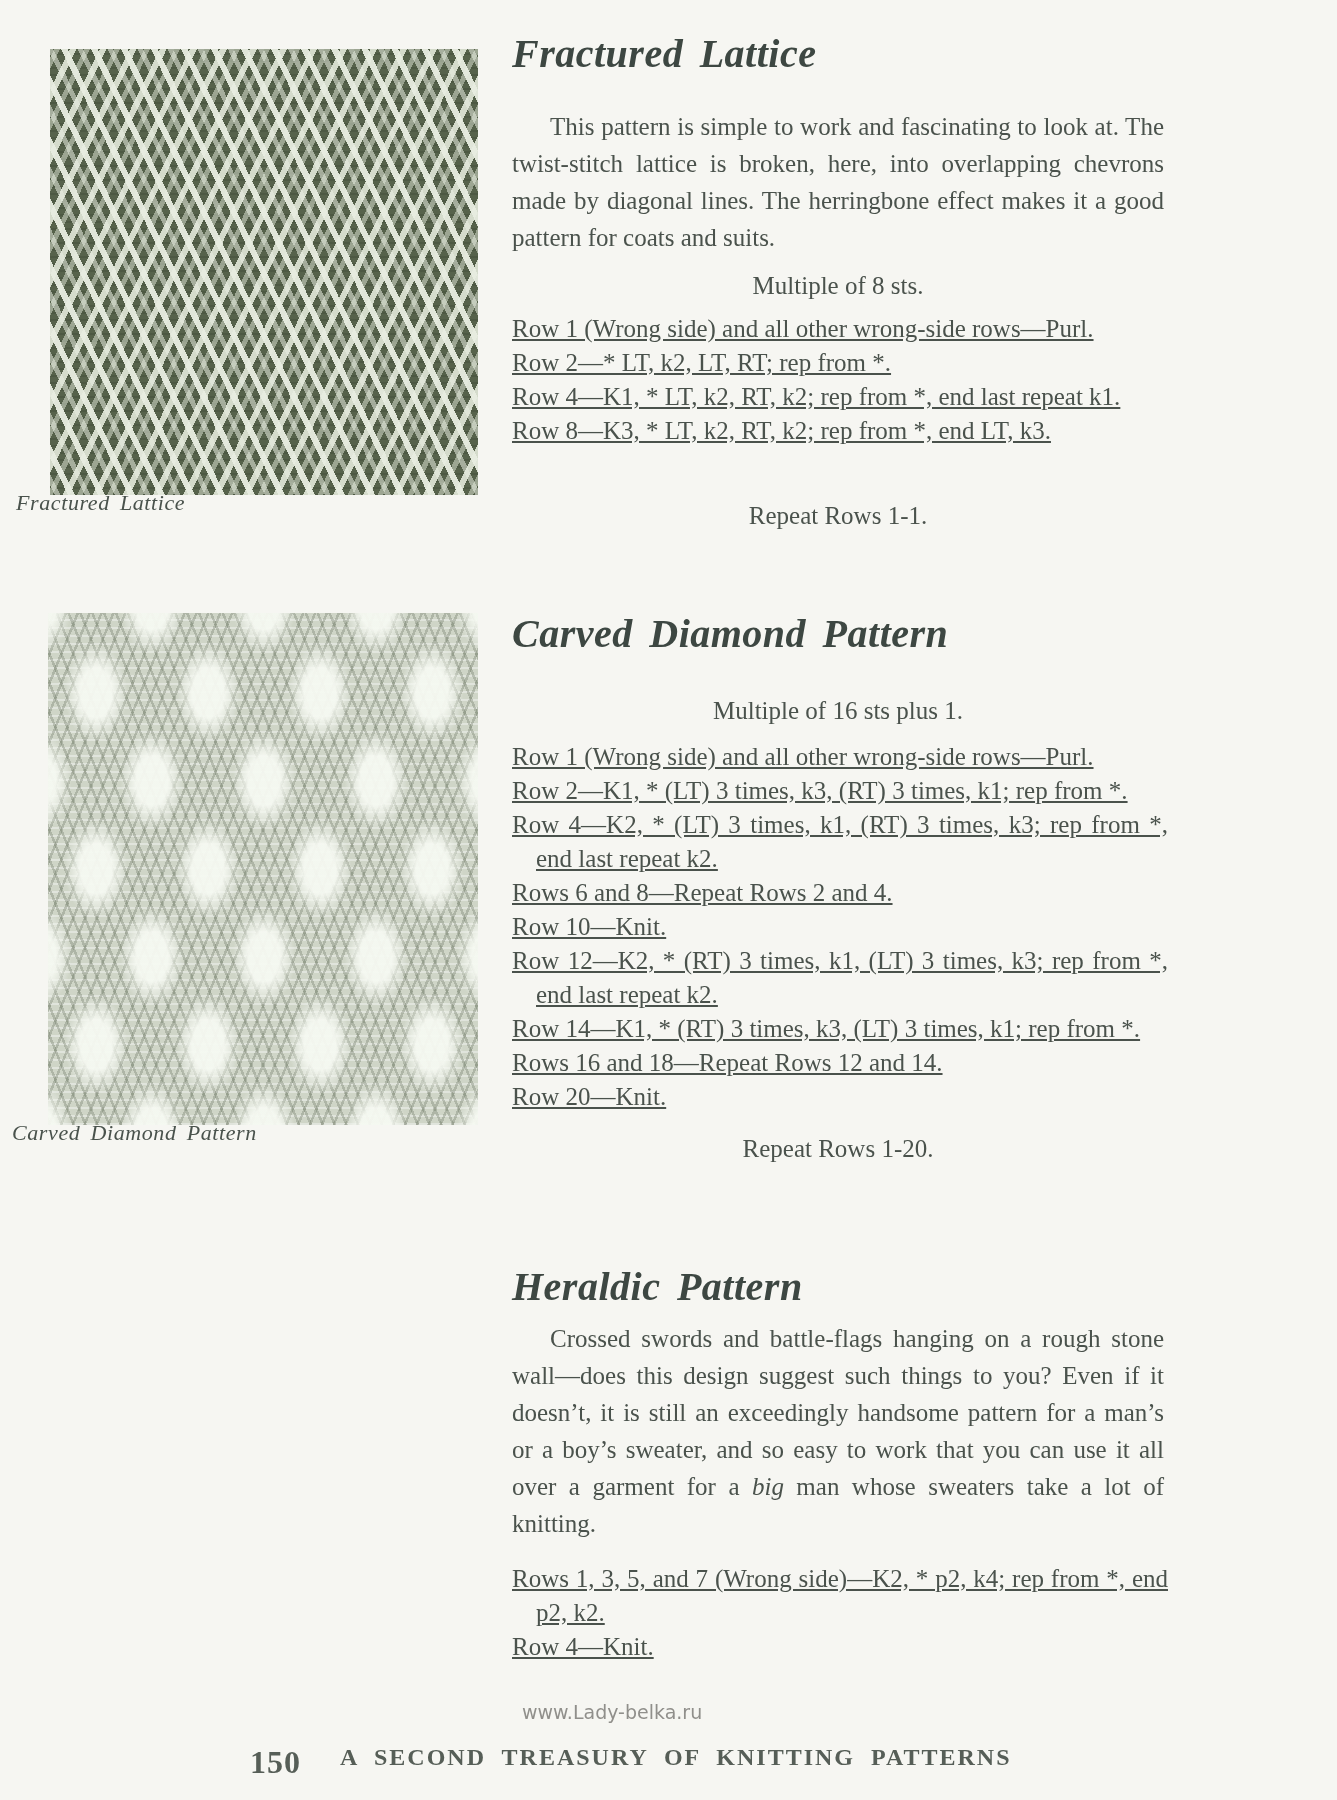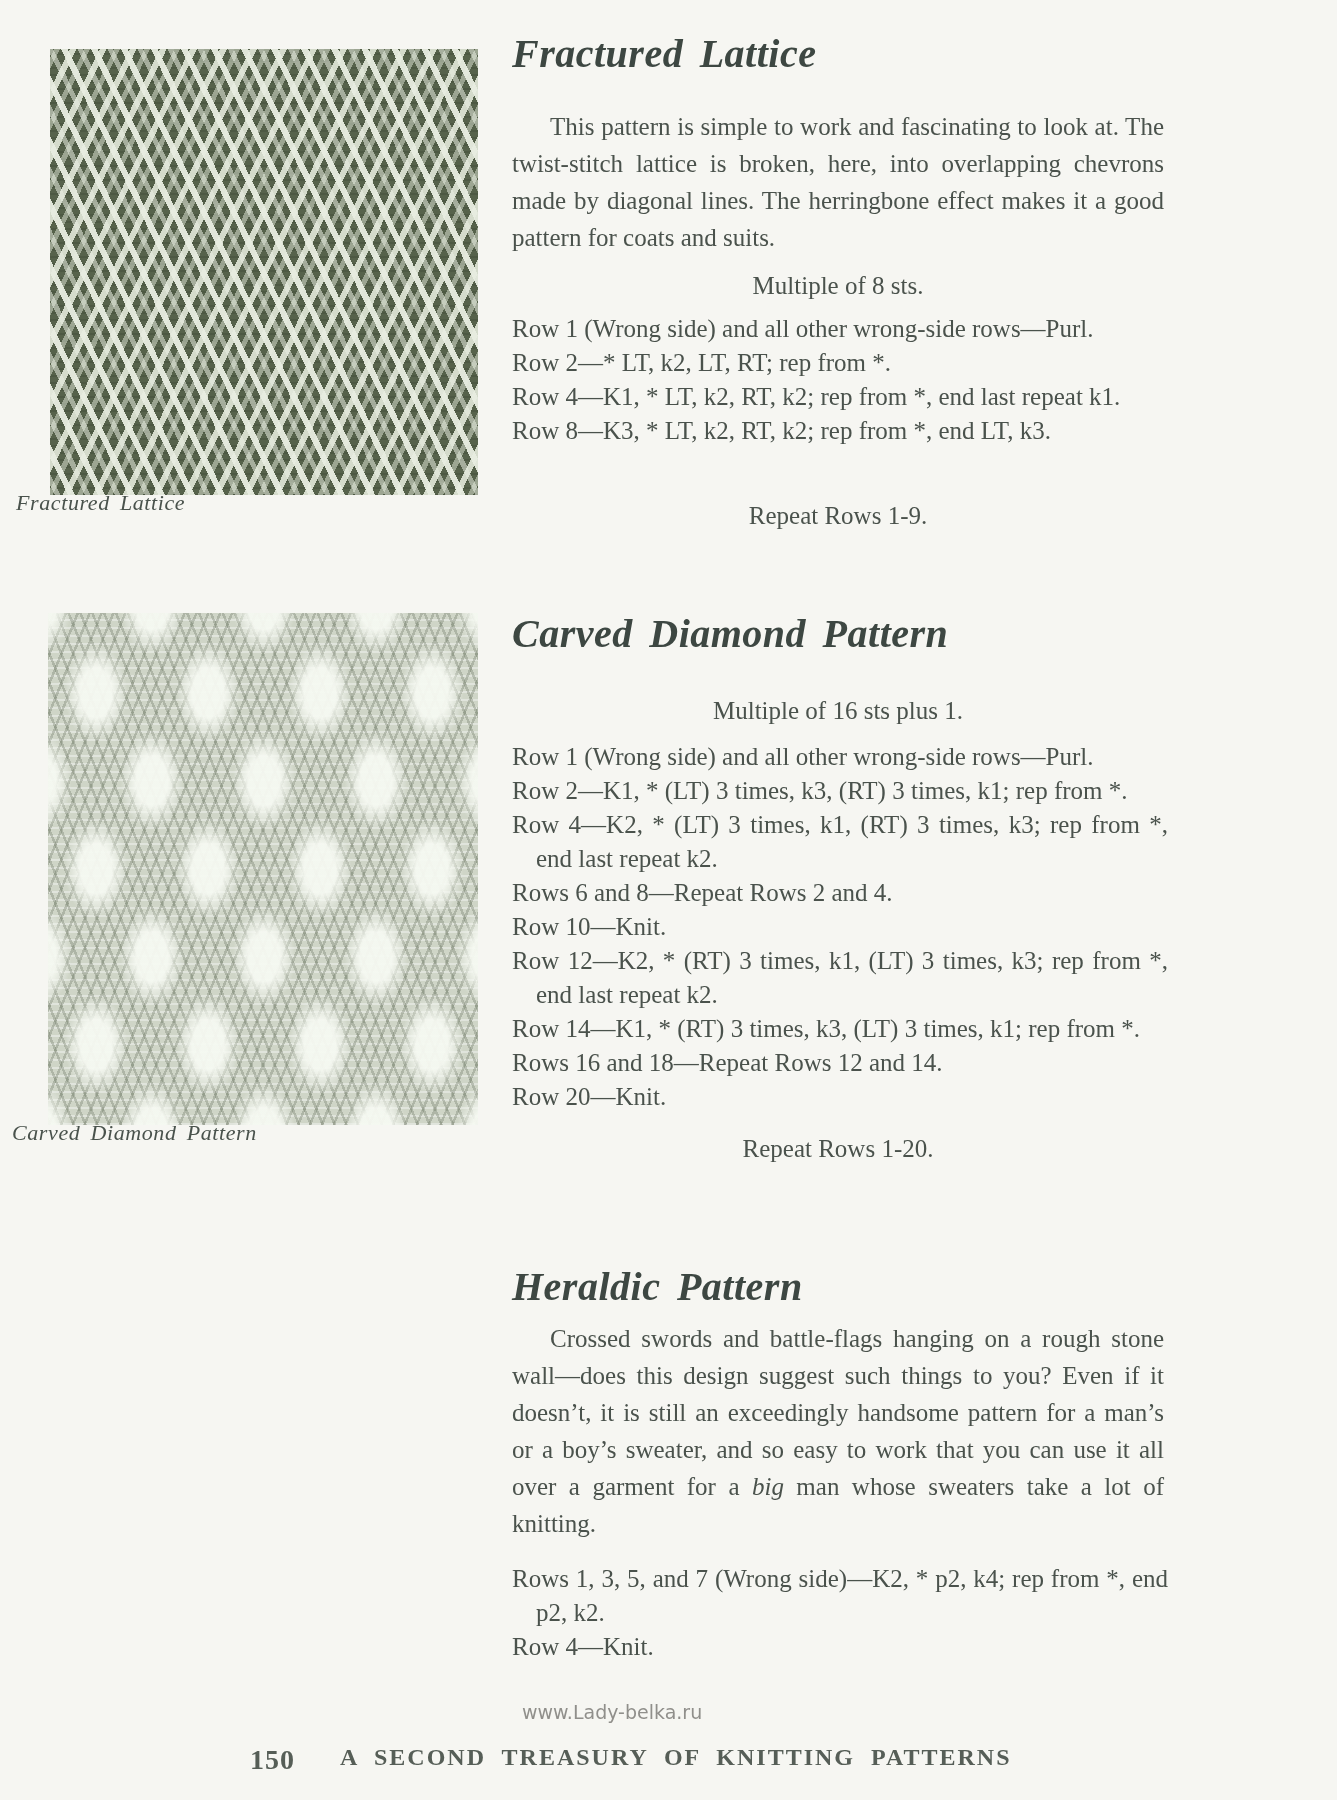--- a/index.html
+++ b/index.html
@@ -69,37 +69,37 @@
     text-align:center; font-size:25px;
   }
   .s1-multiple { top:272px; }
   .s2-multiple { top:697px;text-align:center; }
   .s3-multiple { top:1518px; }
 
   .rows { position:absolute; left:512px; width:656px; font-size:25px; line-height:34px; }
   .s1-rows { top:312px; }
   .s2-rows { top:740px; }
   .s3-rows { top:1562px; }
-  .row-line { margin:0; padding-left:24px; text-indent:-24px; text-align:justify; }
+  .row-line { margin:0; padding-left:24px; text-indent:-24px; text-align:justify;text-decoration:underline; }
 
   .repeat {
     position:absolute; left:512px; width:652px; margin:0;
     text-align:center; font-size:25px;
   }
   .s1-repeat { top:502px; }
   .s2-repeat { top:1135px; }
 
   
   .watermark {
     position:absolute; left:522px; top:1701px;
     font-family:"DejaVu Sans", sans-serif; font-size:19px; color:#908f8b;
   }
   .footer { position:absolute; top:1744px; left:0; width:100%; height:40px; }
   .pageno {
-    position:absolute; left:250px; font-size:28px; font-weight:bold;
+    position:absolute; left:250px; font-size:32px; font-weight:bold;
     color:#565e57; letter-spacing:1px;
   }
   .ftitle {
     position:absolute; left:340px; font-size:24px; font-weight:bold;
     color:#565e57; letter-spacing:2px; word-spacing:8px;
   }
 </style>
 </head>
 <body>
 
@@ -117,21 +117,21 @@
 
   <h1 class="title s1-title">Fractured Lattice</h1>
   <p class="intro s1-intro">This pattern is simple to work and fascinating to look at. The twist-stitch lattice is broken, here, into overlapping chevrons made by diagonal lines. The herringbone effect makes it a good pattern for coats and suits.</p>
   <p class="multiple s1-multiple">Multiple of 8 sts.</p>
   <div class="rows s1-rows">
     <p class="row-line">Row 1 (Wrong side) and all other wrong-side rows—Purl.</p>
     <p class="row-line">Row 2—* LT, k2, LT, RT; rep from *.</p>
     <p class="row-line">Row 4—K1, * LT, k2, RT, k2; rep from *, end last repeat k1.</p>
     <p class="row-line">Row 8—K3, * LT, k2, RT, k2; rep from *, end LT, k3.</p>
   </div>
-  <p class="repeat s1-repeat">Repeat Rows 1-9.</p>
+  <p class="repeat s1-repeat">Repeat Rows 1-1.</p>
 
   <h1 class="title s2-title">Carved Diamond Pattern</h1>
   <p class="multiple s2-multiple">Multiple of 16 sts plus 1.</p>
   <div class="rows s2-rows">
     <p class="row-line">Row 1 (Wrong side) and all other wrong-side rows—Purl.</p>
     <p class="row-line">Row 2—K1, * (LT) 3 times, k3, (RT) 3 times, k1; rep from *.</p>
     <p class="row-line">Row 4—K2, * (LT) 3 times, k1, (RT) 3 times, k3; rep from *, end last repeat k2.</p>
     <p class="row-line">Rows 6 and 8—Repeat Rows 2 and 4.</p>
     <p class="row-line">Row 10—Knit.</p>
     <p class="row-line">Row 12—K2, * (RT) 3 times, k1, (LT) 3 times, k3; rep from *, end last repeat k2.</p>

